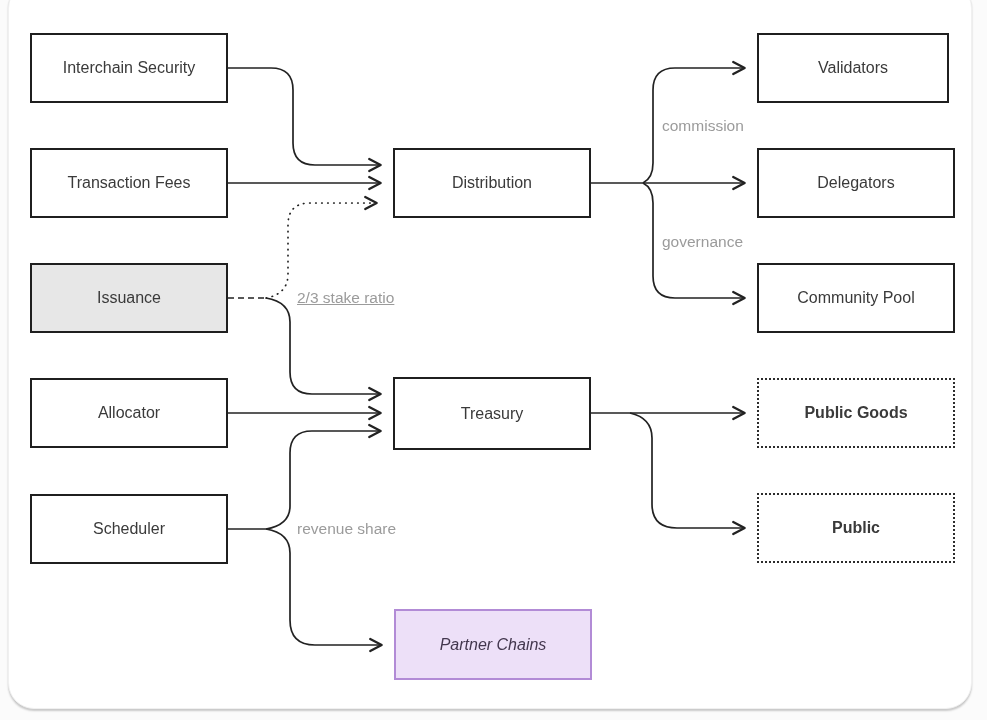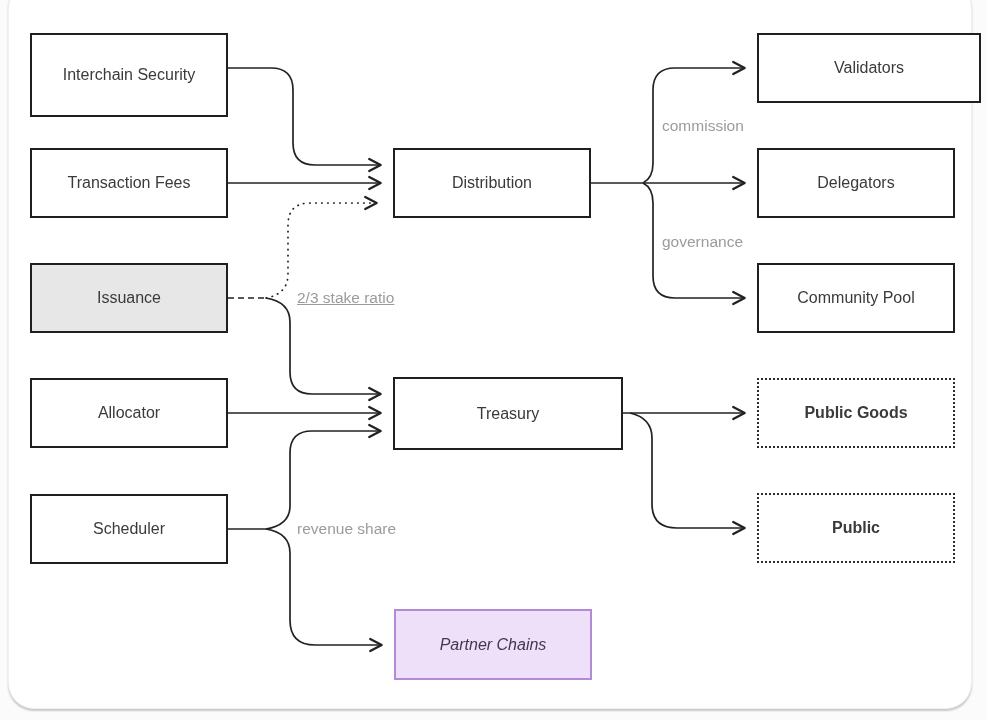--- a/index.html
+++ b/index.html
@@ -64,45 +64,45 @@
 
     <path class="edge" d="M591,183 H744" marker-end="url(#arrow)"></path>
     <path class="edge" d="M643,183 Q653,178 653,163 V90 Q653,68 675,68 H744" marker-end="url(#arrow)"></path>
     <path class="edge" d="M643,183 Q653,188 653,203 V276 Q653,298 675,298 H744" marker-end="url(#arrow)"></path>
 
     <path class="edge" d="M591,413 H744" marker-end="url(#arrow)"></path>
     <path class="edge" d="M630,413 Q652,418 652,438 V504 Q652,528 677,528 H744" marker-end="url(#arrow)"></path>
   </svg>
 
   <div id="nodes">
-      <div class="node default" style="left: 30px; top: 33px; width: 198px; height: 84px;">
+      <div class="node default" style="left: 30px; top: 33px; width: 198px; height: 70px;">
         <span>Interchain Security</span>
       </div>
       <div class="node default" style="left: 30px; top: 148px; width: 198px; height: 70px;">
         <span>Transaction Fees</span>
       </div>
       <div class="node shaded" style="left: 30px; top: 263px; width: 198px; height: 70px;">
         <span>Issuance</span>
       </div>
       <div class="node default" style="left: 30px; top: 378px; width: 198px; height: 70px;">
         <span>Allocator</span>
       </div>
       <div class="node default" style="left: 30px; top: 494px; width: 198px; height: 70px;">
         <span>Scheduler</span>
       </div>
       <div class="node default" style="left: 393px; top: 148px; width: 198px; height: 70px;">
         <span>Distribution</span>
       </div>
-      <div class="node default" style="left: 393px; top: 377px; width: 230px; height: 73px;">
+      <div class="node default" style="left: 393px; top: 377px; width: 198px; height: 73px;">
         <span>Treasury</span>
       </div>
       <div class="node accent" style="left: 394px; top: 609px; width: 198px; height: 71px; font-style: italic;">
         <span>Partner Chains</span>
       </div>
-      <div class="node default" style="left: 757px; top: 33px; width: 224px; height: 70px;">
+      <div class="node default" style="left: 757px; top: 33px; width: 192px; height: 70px;">
         <span>Validators</span>
       </div>
       <div class="node default" style="left: 757px; top: 148px; width: 198px; height: 70px;">
         <span>Delegators</span>
       </div>
       <div class="node default" style="left: 757px; top: 263px; width: 198px; height: 70px;">
         <span>Community Pool</span>
       </div>
       <div class="node dotted" style="left: 757px; top: 378px; width: 198px; height: 70px;">
         <span>Public Goods</span>

